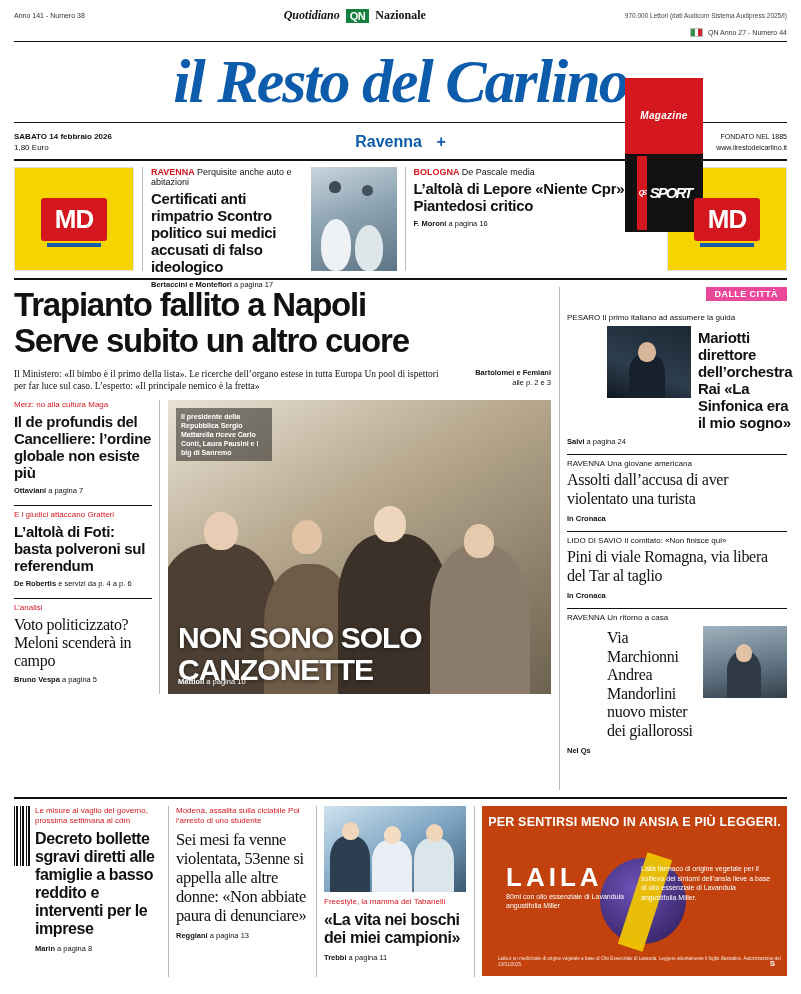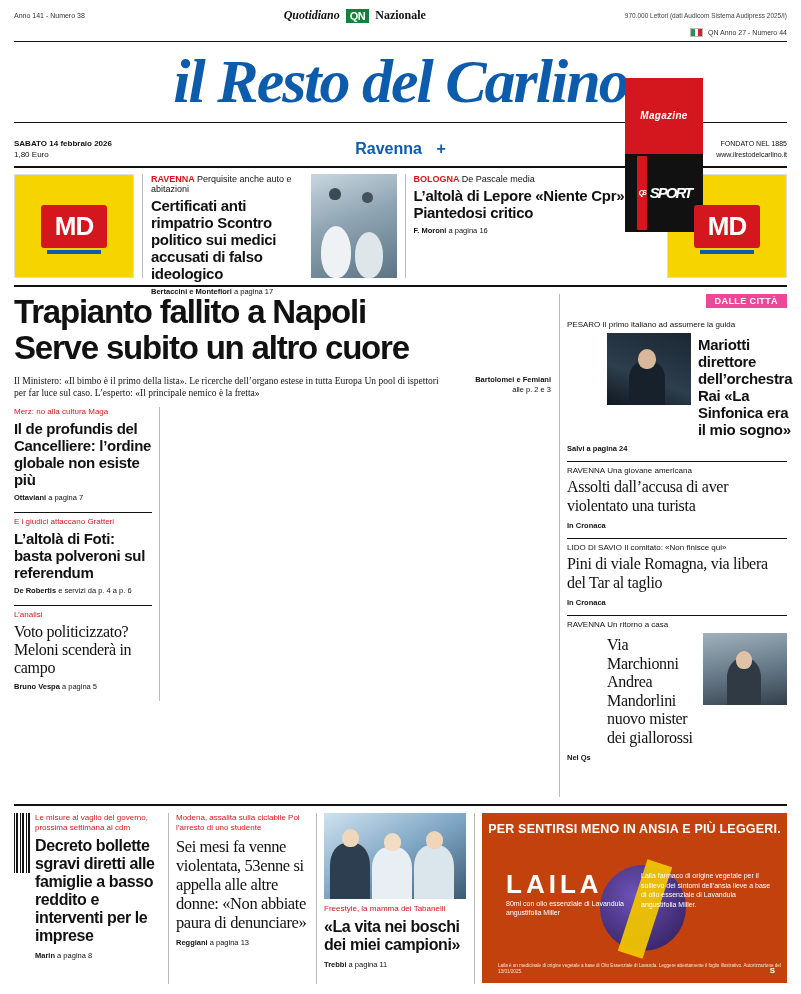--- a/index.html
+++ b/index.html
@@ -52,21 +52,21 @@
   .mag-top { background:#d4171f; color:#fff; font-family:"Liberation Sans", sans-serif;
              font-weight:700; font-size:10px; letter-spacing:.3px; padding:1px 0; }
   .mag-bot { background:#111; color:#fff; font-family:"Liberation Sans", sans-serif;
              font-weight:700; font-size:15px; padding:2px 0; display:flex; align-items:center; justify-content:center; gap:3px;}
   .qs-chip { background:#d4171f; color:#fff; font-size:7px; padding:0 2px; border-radius:1px;}
 
   
   .datebar {
     display:flex; align-items:center; justify-content:space-between;
     border-top:1px solid #111; border-bottom:2px solid #111;
-    padding:15px 0 6px 0; margin-top:4px;
+    padding:8px 0 6px 0; margin-top:4px;
   }
   .datebar .left { font-family:"Liberation Sans", sans-serif; font-size:8px; line-height:11px; font-weight:700; width:190px;}
   .datebar .left .price { font-weight:400; }
   .datebar .mid { flex:1; text-align:center; font-family:"Liberation Sans", sans-serif; font-weight:700; font-size:16px; color:#0d5cab; }
   .datebar .mid .plus { color:#0d5cab; font-weight:700; margin-left:10px; }
   .datebar .right { font-family:"Liberation Sans", sans-serif; font-size:7px; text-align:right; width:190px; line-height:11px;}
 
   
   .promorow { display:flex; gap:8px; align-items:stretch; margin-top:6px; height:104px; }
   .md-box { width:120px; background:#f5d400; border:1px solid #ddd; display:flex; align-items:center; justify-content:center; }
@@ -92,21 +92,21 @@
     font-size:33px; line-height:36px; letter-spacing:-1.2px; margin:0;
   }
   .lead-sub {
     font-family:"Liberation Serif", serif; font-size:9.5px; line-height:12px;
     margin-top:9px; display:flex; gap:8px;
   }
   .lead-sub .txt { flex:1; }
   .lead-sub .sig { width:96px; font-size:7.5px; line-height:10px; text-align:right; font-family:"Liberation Sans", sans-serif;}
   .lead-sub .sig b { display:block; font-weight:700;}
 
-  .lead-body { display:flex; gap:8px; margin-top:8px;flex-direction:column; }
+  .lead-body { display:flex; gap:8px; margin-top:8px; }
   .lead-left { width:146px; border-right:1px solid #bbb; padding-right:7px; }
   .lead-photo { flex:1; background:#6c5a4a; position:relative; overflow:hidden; }
 
   .art { border-top:1px solid #111; padding-top:4px; margin-bottom:10px; }
   .art:first-child { border-top:none; padding-top:0; }
   .art .ktiny { font-family:"Liberation Sans", sans-serif; font-size:8px; color:#d4171f; font-weight:400; line-height:10px;}
   .art h3 { font-family:"Liberation Sans", sans-serif; font-weight:700; font-size:15px; line-height:17px; margin:3px 0 0 0; letter-spacing:-.3px;}
   .art h3.light { font-weight:400; font-family:"Liberation Serif", serif; font-size:16px; line-height:18px;}
   .art .by { font-family:"Liberation Sans", sans-serif; font-size:7.5px; font-weight:700; margin-top:5px; }
   .art .by span { font-weight:400; }
@@ -128,21 +128,21 @@
   
   .dallecitta { display:flex; justify-content:flex-end; }
   .dc-badge { background:#ec4899; color:#fff; font-family:"Liberation Sans", sans-serif; font-weight:700;
               font-size:9px; letter-spacing:.4px; padding:2px 9px; }
   .r-art { border-top:1px solid #111; padding-top:4px; margin-top:8px; }
   .r-art .ktiny { font-family:"Liberation Sans", sans-serif; font-size:8px; font-weight:700; color:#d4171f; }
   .r-art .ktiny span { font-weight:400; color:#111; }
   .r-art h3 { font-family:"Liberation Sans", sans-serif; font-weight:700; font-size:15px; line-height:17px; margin:3px 0 0 0; letter-spacing:-.3px;}
   .r-art h3.serif { font-family:"Liberation Serif", serif; font-weight:400; font-size:16px; line-height:18.5px;}
   .r-art .by { font-family:"Liberation Sans", sans-serif; font-size:7.5px; font-weight:700; margin-top:6px;}
-  .r-art .by span { font-weight:700; }
+  .r-art .by span { font-weight:400; }
   .r-flex { display:flex; gap:7px;padding-left:40px; }
   .r-photo { width:84px; height:72px; background:#5d6b75; flex:none; position:relative; overflow:hidden;}
 
   
   .bottom { display:flex; gap:8px; margin-top:7px; border-top:2px solid #111; padding-top:7px; height:180px;}
   .b1 { width:146px; display:flex; gap:5px;}
   .barcode { width:16px; background:
     repeating-linear-gradient(90deg,#111 0 1px,#fff 1px 2px,#111 2px 4px,#fff 4px 6px);
     height:60px; }
   .b2 { width:140px; border-left:1px solid #bbb; padding-left:7px;}

